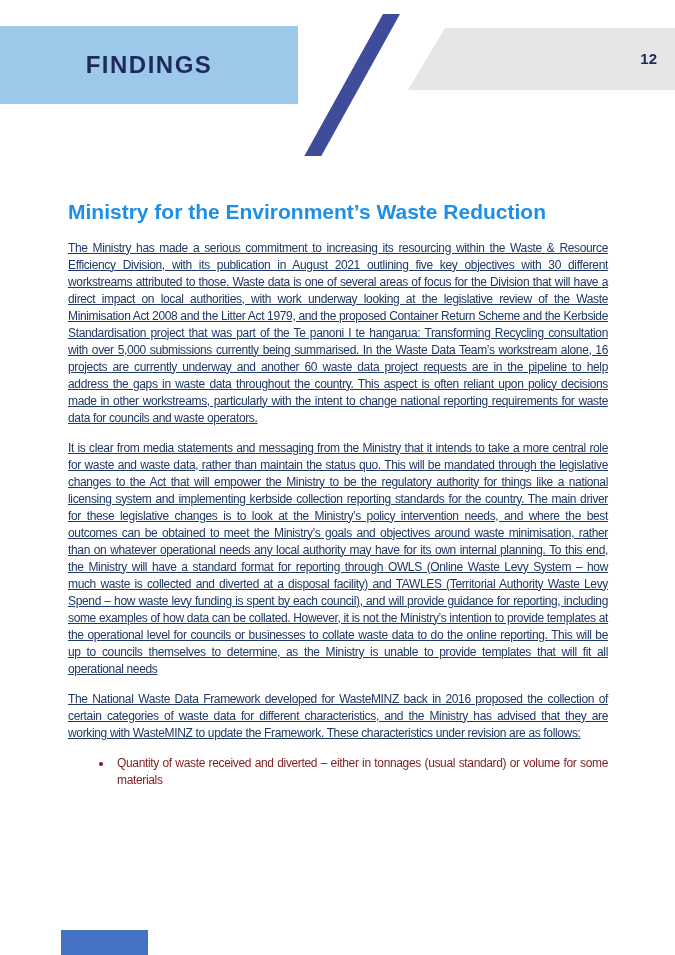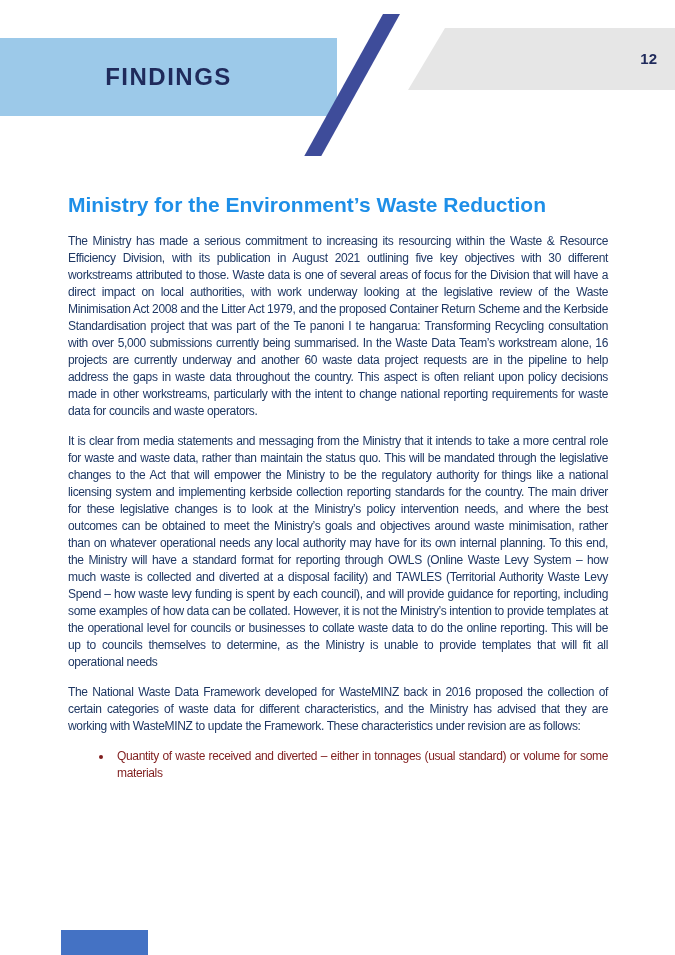--- a/index.html
+++ b/index.html
@@ -13,22 +13,22 @@
     width: 675px;
     height: 955px;
     background: #ffffff;
     overflow: hidden;
   }
 
   
   .banner {
     position: absolute;
     left: 0;
-    top: 38px;
-    width: 337px;
+    top: 26px;
+    width: 298px;
     height: 78px;
     background: #9CC9E9;
     display: flex;
     align-items: center;
     justify-content: center;
   }
   .banner-label {
     color: #1F2A5B;
     font-size: 24px;
     font-weight: bold;
@@ -63,33 +63,34 @@
   }
 
   
   .article {
     position: absolute;
     left: 68px;
     top: 190px;
     width: 540px;
   }
   .article-title {
-    margin: 0 0 12px 0;
+    margin: 7px 0 12px 0;
     color: #1E8FE8;
     font-size: 21px;
     font-weight: bold;
     line-height: 30.5px;
   }
   .body-copy p {
     margin: 0 0 13px 0;
     color: #1F3864;
     font-size: 12px;
     line-height: 17px;
     letter-spacing: -0.35px;
     text-align: justify;
+    text-decoration: underline;
   }
   .body-copy ul {
     margin: 0;
     padding: 0 0 0 45px;
     list-style: disc outside;
   }
   .body-copy li {
     color: #7f1d1d;
     font-size: 12px;
     line-height: 17px;

